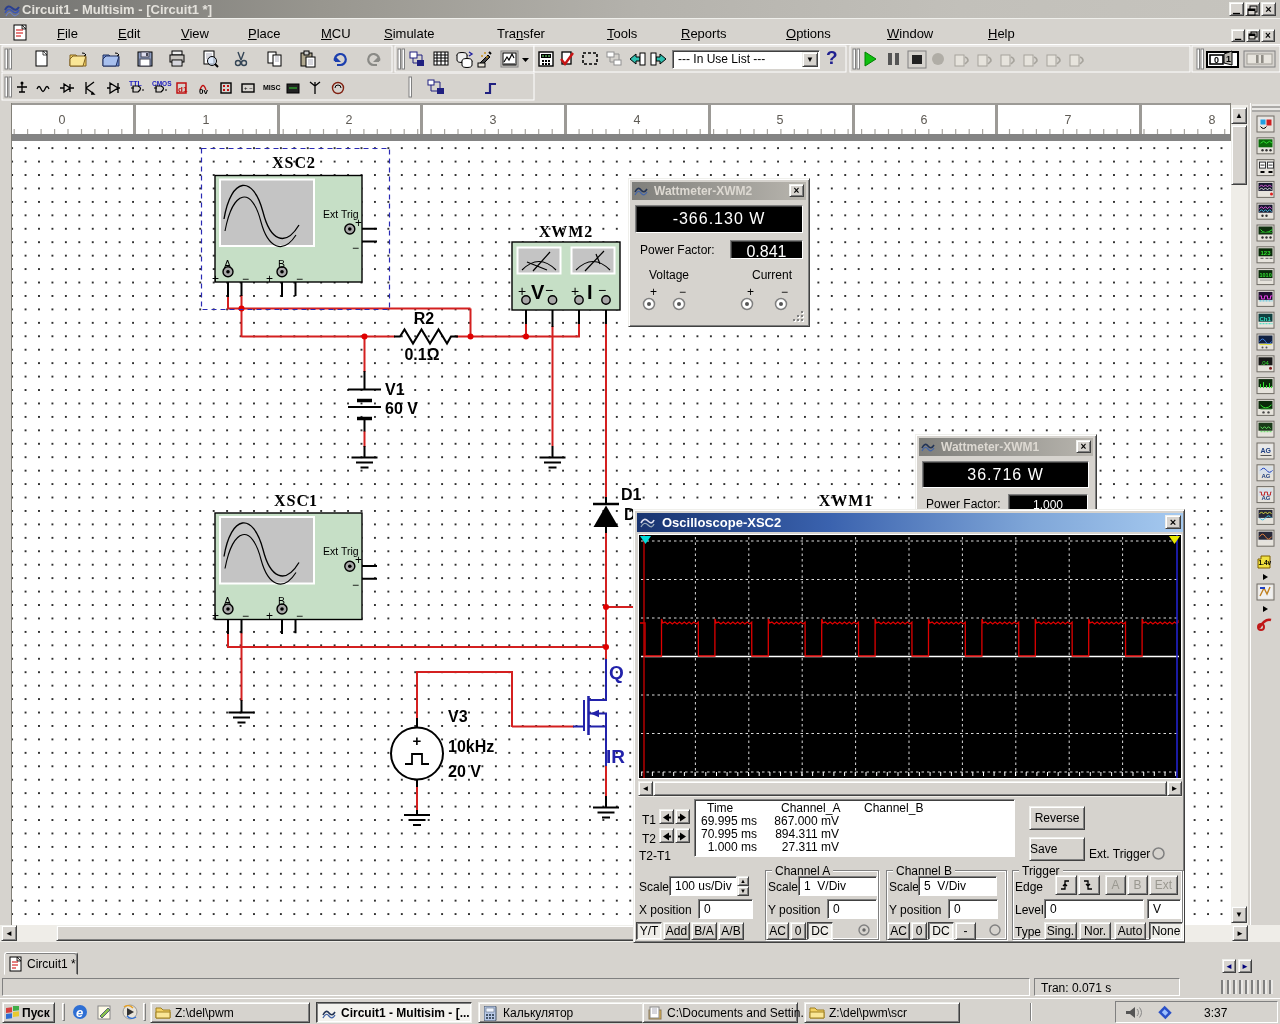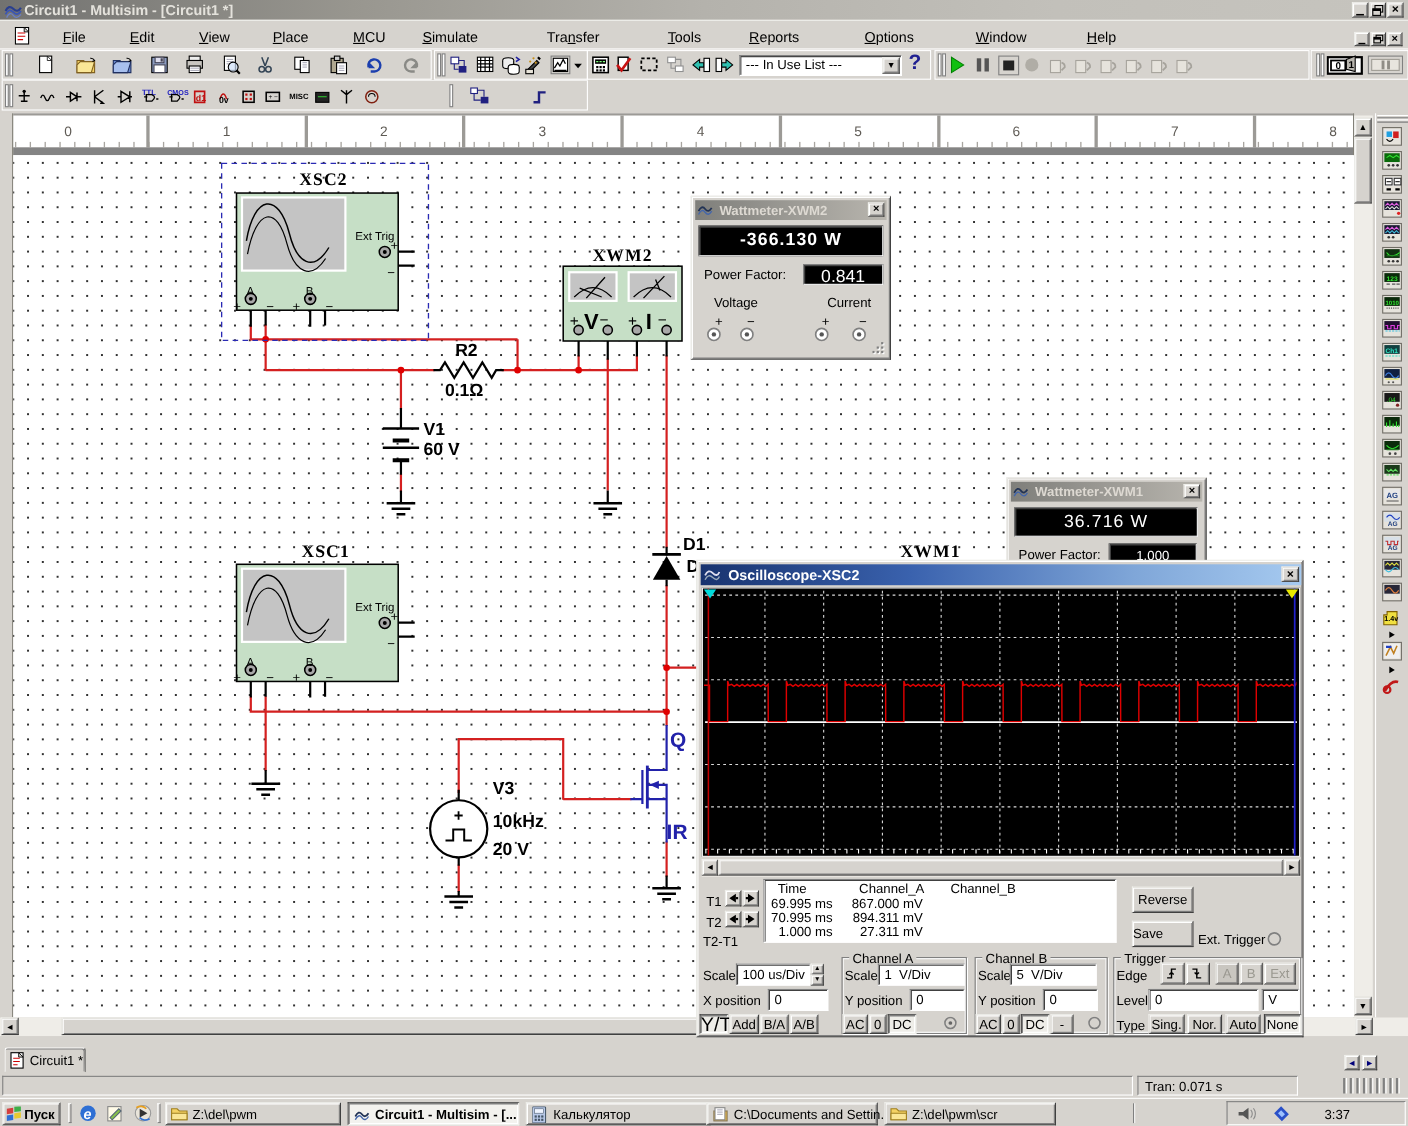--- a/index.html
+++ b/index.html
@@ -605,21 +605,21 @@
 
 <div class="abs" style="z-index:20;left:628px;top:178px;width:182px;height:149px;background:#d6d3ce;border:1px solid;border-color:#efefeb #404040 #404040 #efefeb;box-shadow:inset 1px 1px 0 #fff,inset -1px -1px 0 #808080;">
  <div class="abs" style="left:3px;top:3px;right:3px;height:18px;background:linear-gradient(90deg,#7f7f7b,#b8b5ae);">
   <svg class="abs" style="left:2px;top:2px" width="14" height="14">
         <path d="M1 8 Q4 2 7 6 T13 5" stroke="#235" fill="none" stroke-width="1.6"></path>
         <path d="M1 11 Q4 5 7 9 T13 8" stroke="#46a" fill="none" stroke-width="1.3"></path>
       </svg>
   <span class="abs" style="left:22px;top:2px;font-weight:bold;font-size:12px;color:#ddd9d2;">Wattmeter-XWM2</span>
   <div class="abs btn" style="right:2px;top:2px;width:15px;height:13px;font-size:10px;line-height:11px;text-align:center;font-weight:bold;">×</div>
  </div>
- <div class="abs sunk" style="left:6px;top:26px;width:168px;height:28px;background:#000;font-weight:bold;">
+ <div class="abs sunk" style="left:6px;top:26px;width:168px;height:28px;background:#000;">
   <span class="abs" style="left:0;right:0;top:4px;text-align:center;color:#fff;font-size:16px;letter-spacing:1px;">-366.130 W</span>
  </div>
  <span class="abs" style="left:11px;top:64px;font-size:12px;">Power Factor:</span>
  <div class="abs sunk" style="left:101px;top:61px;width:73px;height:19px;background:#000;">
   <span class="abs" style="left:0;right:0;top:2px;text-align:center;color:#fff;font-size:16px;">0.841</span>
  </div>
  <span class="abs" style="left:20px;top:89px;font-size:12px;">Voltage</span>
  <span class="abs" style="left:123px;top:89px;font-size:12px;">Current</span>
  <span class="abs" style="left:21px;top:106px;font-size:12px;">+</span>
  <span class="abs" style="left:50px;top:106px;font-size:12px;">−</span>
@@ -735,21 +735,21 @@
     </svg>
 
  <span class="abs" style="left:5px;top:370px;font-size:12px;">Scale</span>
  <div class="abs field" style="left:35px;top:366px;width:68px;height:20px;font-size:12px;padding:2px 0 0 5px;">100 us/Div</div>
  <div class="abs" style="left:103px;top:366px;width:13px;height:20px;">
    <div class="abs btn" style="left:0;top:0;width:12px;height:10px;font-size:6px;text-align:center;line-height:8px;">▲</div>
    <div class="abs btn" style="left:0;top:10px;width:12px;height:10px;font-size:6px;text-align:center;line-height:8px;">▼</div>
  </div>
  <span class="abs" style="left:5px;top:393px;font-size:12px;">X position</span>
  <div class="abs field" style="left:64px;top:389px;width:55px;height:20px;font-size:12px;padding:2px 0 0 5px;">0</div>
- <div class="abs btn press" style="left:2px;top:412px;width:26px;height:18px;font-size:18px;line-height:16px;">Y/T</div>
+ <div class="abs btn press" style="left:2px;top:412px;width:26px;height:18px;font-size:12px;text-align:center;line-height:16px;">Y/T</div>
  <div class="abs btn" style="left:29px;top:412px;width:27px;height:18px;font-size:12px;text-align:center;line-height:16px;">Add</div>
  <div class="abs btn" style="left:57px;top:412px;width:26px;height:18px;font-size:12px;text-align:center;line-height:16px;">B/A</div>
  <div class="abs btn" style="left:84px;top:412px;width:26px;height:18px;font-size:12px;text-align:center;line-height:16px;">A/B</div>
 
  <div class="gb" style="left:131px;top:360px;width:114px;height:70px;">
       <span class="gbl">Channel A</span>
     </div>
  <span class="abs" style="left:134px;top:370px;font-size:12px;">Scale</span>
  <div class="abs field" style="left:164px;top:366px;width:79px;height:20px;font-size:12px;padding:2px 0 0 5px;">1&nbsp; V/Div</div>
  <span class="abs" style="left:134px;top:393px;font-size:12px;">Y position</span>

